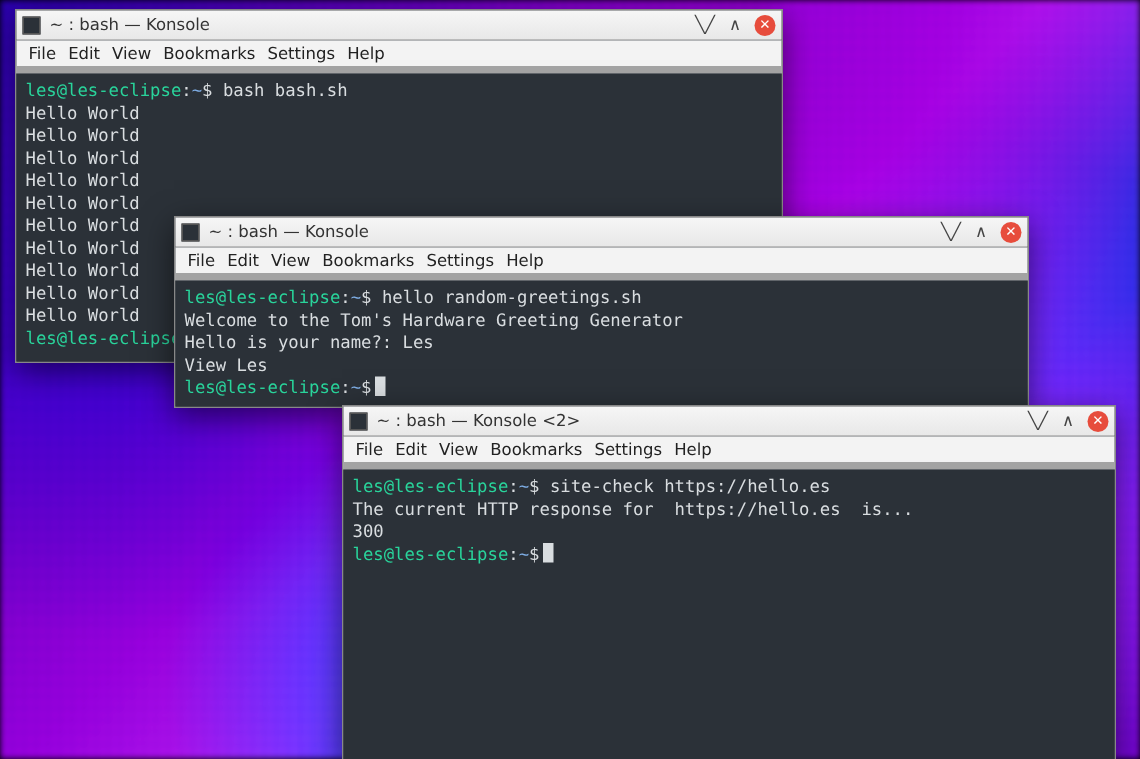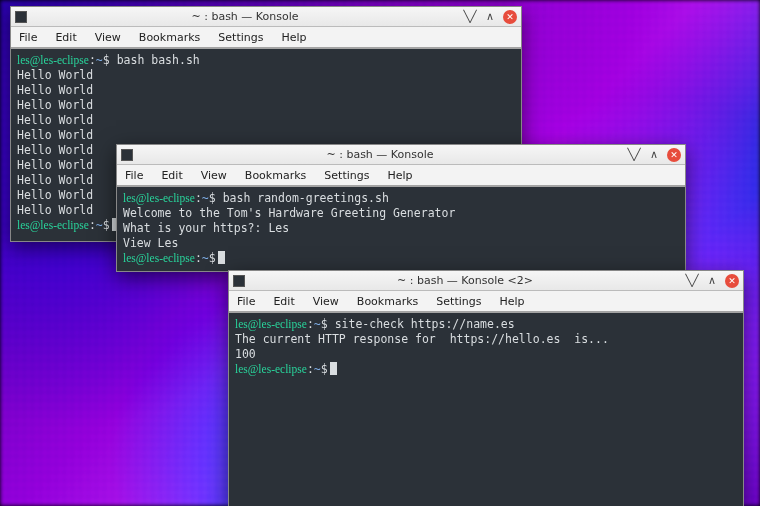--- a/index.html
+++ b/index.html
@@ -46,48 +46,48 @@
     font-size: 11px;
     color: #333;
     padding: 0 4px;
     gap: 6px;
   }
   .titlebar .app-icon {
     width: 12px; height: 12px;
     background: #2b3138; border:1px solid #555;
     display:inline-block;
   }
-  .titlebar .title-text { flex: 1; text-align: center; }
+  .titlebar .title-text { flex: 1; }
   .titlebar .controls { display: flex; gap: 6px; align-items:center;}
   .ctl { width: 14px; height: 14px; display:flex; align-items:center; justify-content:center; font-size:11px; color:#444;}
   .ctl.close { background:#e74c3c; border-radius:50%; color:#fff; font-size:9px; font-weight:bold;}
   .menubar {
     height: 22px;
     background: #f3f3f3;
-    border-bottom: 2px solid #a3a3a3;
+    border-bottom: 5px solid #a3a3a3;
     display: flex;
     align-items: center;
-    gap: 18px;
+    gap: 8px;
     padding: 0 8px;
     font-size: 11px;
     color: #222;
   }
   .menubar span { cursor: default; }
   .terminal {
     flex: 1;
     background: #2b3138;
     color: #d9dde0;
     font-family: "DejaVu Sans Mono","Liberation Mono",monospace;
     font-size: 11.5px;
     line-height: 15px;
     padding: 4px 6px;
     white-space: pre;
     overflow: hidden;
   }
-  .prompt { color:#29d49b;font-family:Liberation Serif, serif; }
+  .prompt { color:#29d49b; }
   .tilde { color:#7faee6; }
   .cursor {
     display:inline-block; width:7px; height:13px;
     background:#d9dde0; vertical-align:-2px; margin-left:2px;
   }
   
   #w1 { left: 10px;  top: 6px;   width: 512px; height: 236px; }
   #w2 { left: 116px; top: 144px; width: 570px; height: 128px; }
   #w3 { left: 228px; top: 270px; width: 516px; height: 238px; }
 </style>
@@ -139,23 +139,23 @@
     </span>
   </div>
   <div class="menubar">
     <span>File</span>
     <span>Edit</span>
     <span>View</span>
     <span>Bookmarks</span>
     <span>Settings</span>
     <span>Help</span>
   </div>
-  <div class="terminal"><span class="prompt"><span>les@les-eclipse</span></span><span>:</span><span class="tilde">~</span><span>$</span> <span>bash random-greetings.sh</span>
+  <div class="terminal"><span class="prompt"><span>les@les-eclipse</span></span><span>:</span><span class="tilde">~</span><span>$</span> <span>hello random-greetings.sh</span>
 <span>Welcome to the Tom's Hardware Greeting Generator</span>
-<span>What is your https?: Les</span>
+<span>Hello is your name?: Les</span>
 <span>View Les</span>
 <span class="prompt"><span>les@les-eclipse</span></span><span>:</span><span class="tilde">~</span><span>$</span><span class="cursor"></span></div>
 </div>
 
 <div class="window" id="w3">
   <div class="titlebar">
     <span class="app-icon"></span>
     <span class="title-text">~ : bash — Konsole &lt;2&gt;</span>
     <span class="controls">
       <span class="ctl">╲╱</span>
@@ -164,17 +164,17 @@
     </span>
   </div>
   <div class="menubar">
     <span>File</span>
     <span>Edit</span>
     <span>View</span>
     <span>Bookmarks</span>
     <span>Settings</span>
     <span>Help</span>
   </div>
-  <div class="terminal"><span class="prompt"><span>les@les-eclipse</span></span><span>:</span><span class="tilde">~</span><span>$</span> <span>site-check https://name.es</span>
+  <div class="terminal"><span class="prompt"><span>les@les-eclipse</span></span><span>:</span><span class="tilde">~</span><span>$</span> <span>site-check https://hello.es</span>
 <span>The current HTTP response for  https://hello.es  is...</span>
-<span>100</span>
+<span>300</span>
 <span class="prompt"><span>les@les-eclipse</span></span><span>:</span><span class="tilde">~</span><span>$</span><span class="cursor"></span></div>
 </div>
 
 </body></html>

